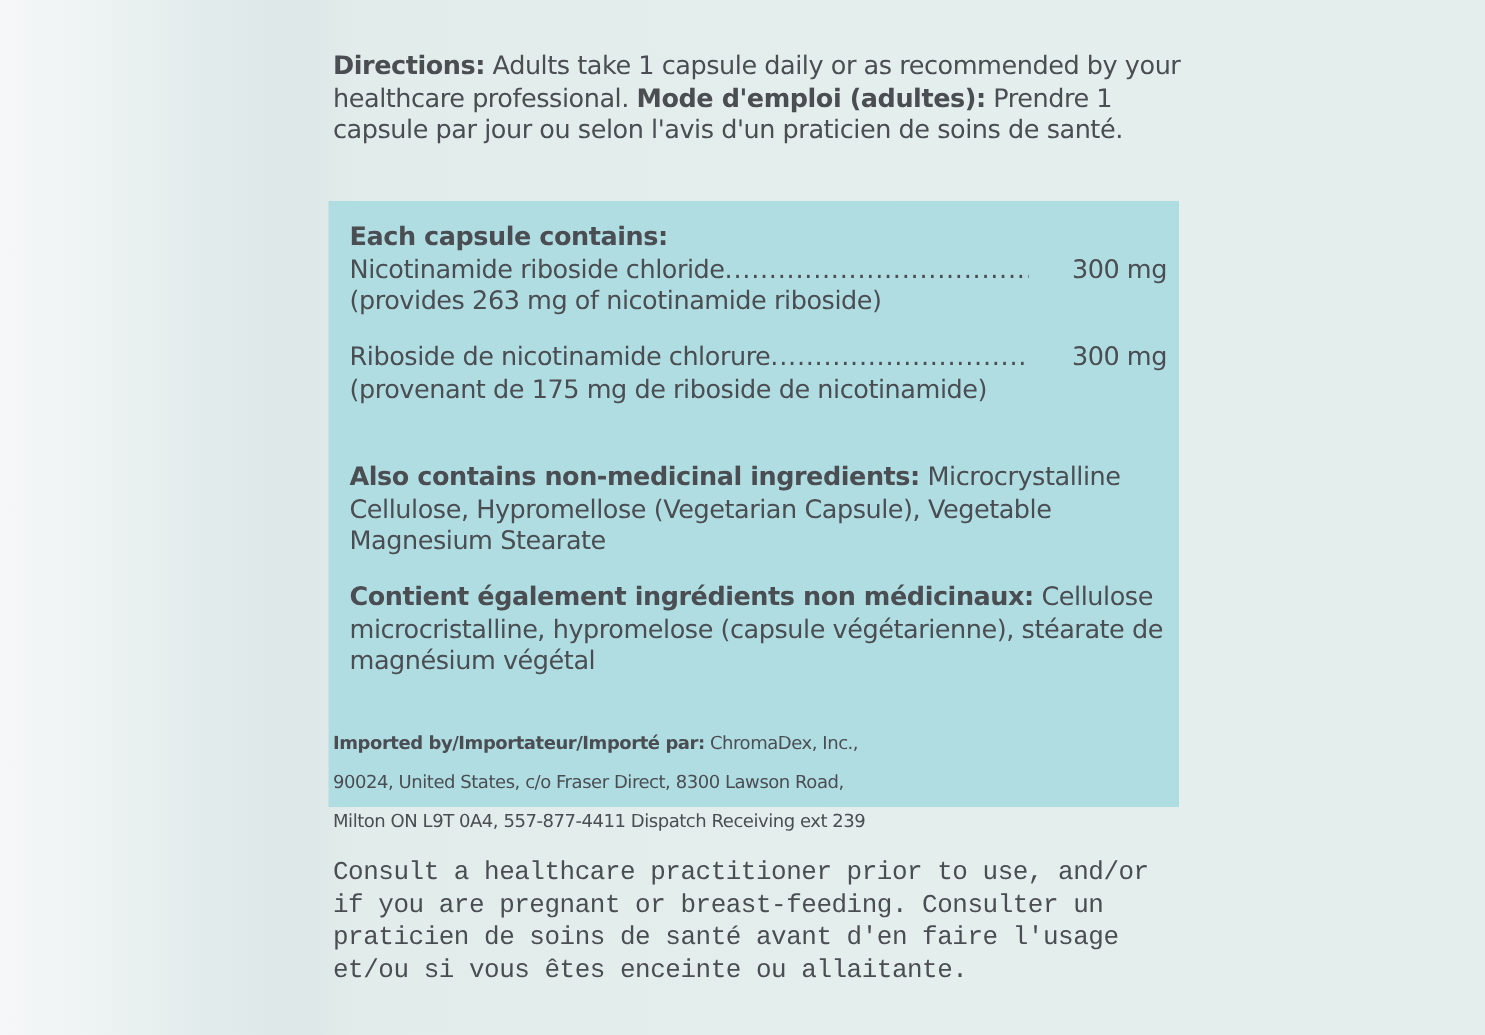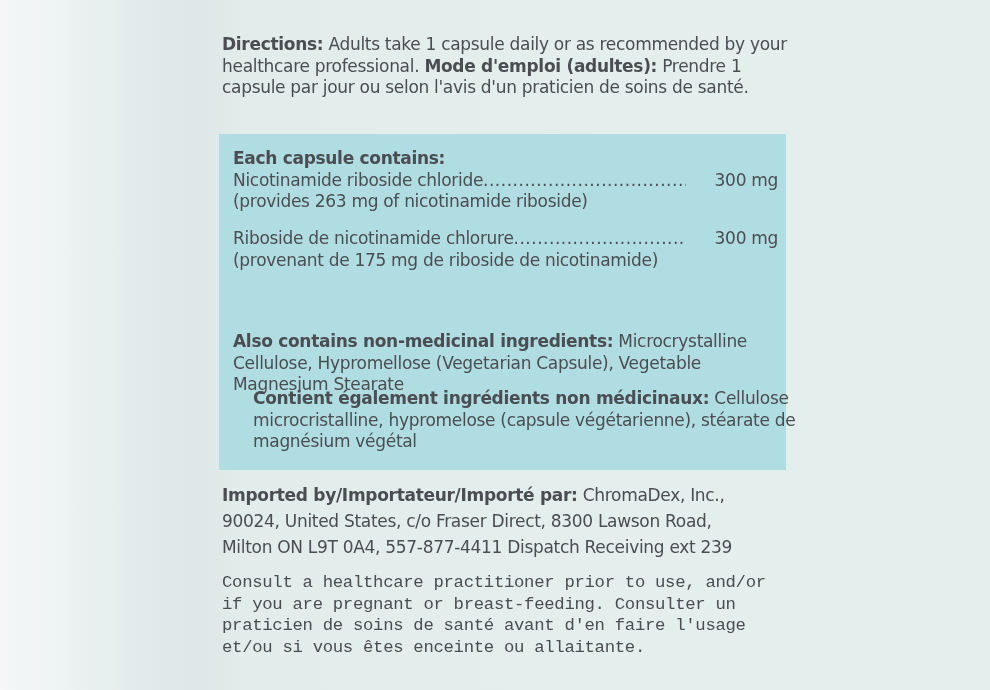--- a/index.html
+++ b/index.html
@@ -7,30 +7,30 @@
     width:990px; height:690px; overflow:hidden;
     background: linear-gradient(to right, #f5f7f8 0px, #eef3f3 60px, #e3ecec 130px, #dde7e7 200px, #e2ecea 240px, #e4eeec 600px, #e4eeec 990px);
     font-family: "DejaVu Sans", sans-serif;
     color:#4a4d52;
     position:relative;
   }
   .p { font-size:17px; line-height:21.5px; letter-spacing:-0.3px; margin:0; }
   .b { font-weight:bold; }
   #directions { position:absolute; left:222px; top:34px; width:570px; }
   #box {
-    position:absolute; left:219px; top:134px; width:567px; height:336px;
+    position:absolute; left:219px; top:134px; width:567px; height:404px;
     background:#b0dde2;
   }
   .boxsec { position:absolute; left:14px; width:545px; }
   .row { display:flex; align-items:flex-start; white-space:nowrap; }
   .row .name { flex:0 0 auto; }
   .row .dots { flex:1 1 auto; overflow:hidden; white-space:nowrap; letter-spacing:0.5px; }
   .row .amt { flex:0 0 auto; padding-left:2px;margin-left:27px; }
   #imported { position:absolute; left:222px; top:482px; width:575px; }
-  #imported .p { line-height:26px; font-size:17px; }
+  #imported .p { line-height:26px; font-size:12px; }
   #warning { position:absolute; left:222px; top:572px; width:570px; }
   #warning .p { line-height:21.5px; font-size:17.3px;font-family:Liberation Mono, monospace; }
 </style>
 </head>
 <body>
 
 <div id="directions">
   <p class="p"><span class="b">Directions:</span><span> Adults take 1 capsule daily or as recommended by your healthcare professional. </span><span class="b">Mode d'emploi (adultes):</span><span> Prendre 1 capsule par jour ou selon l'avis d'un praticien de soins de santé.</span></p>
 </div>
 
@@ -47,25 +47,25 @@
 
   <div class="boxsec" style="top:94px;">
     <div class="p row">
       <span class="name">Riboside de nicotinamide chlorure</span>
       <span class="dots">........................................................</span>
       <span class="amt">300 mg</span>
     </div>
     <p class="p">(provenant de 175 mg de riboside de nicotinamide)</p>
   </div>
 
-  <div class="boxsec" style="top:174px;margin-top:23px;">
+  <div class="boxsec" style="top:174px;">
     <p class="p"><span class="b">Also contains non-medicinal ingredients:</span><span> Microcrystalline Cellulose, Hypromellose (Vegetarian Capsule), Vegetable Magnesium Stearate</span></p>
   </div>
 
-  <div class="boxsec" style="top:254px;margin-left:20px;">
+  <div class="boxsec" style="top:254px;">
     <p class="p"><span class="b">Contient également ingrédients non médicinaux:</span><span> Cellulose microcristalline, hypromelose (capsule végétarienne), stéarate de magnésium végétal</span></p>
   </div>
 </div>
 
 <div id="imported">
   <p class="p"><span class="b">Imported by/Importateur/Importé par:</span><span> ChromaDex, Inc.,</span></p>
   <p class="p">90024, United States, c/o Fraser Direct, 8300 Lawson Road,</p>
   <p class="p">Milton ON L9T 0A4, 557-877-4411 Dispatch Receiving ext 239</p>
 </div>
 

